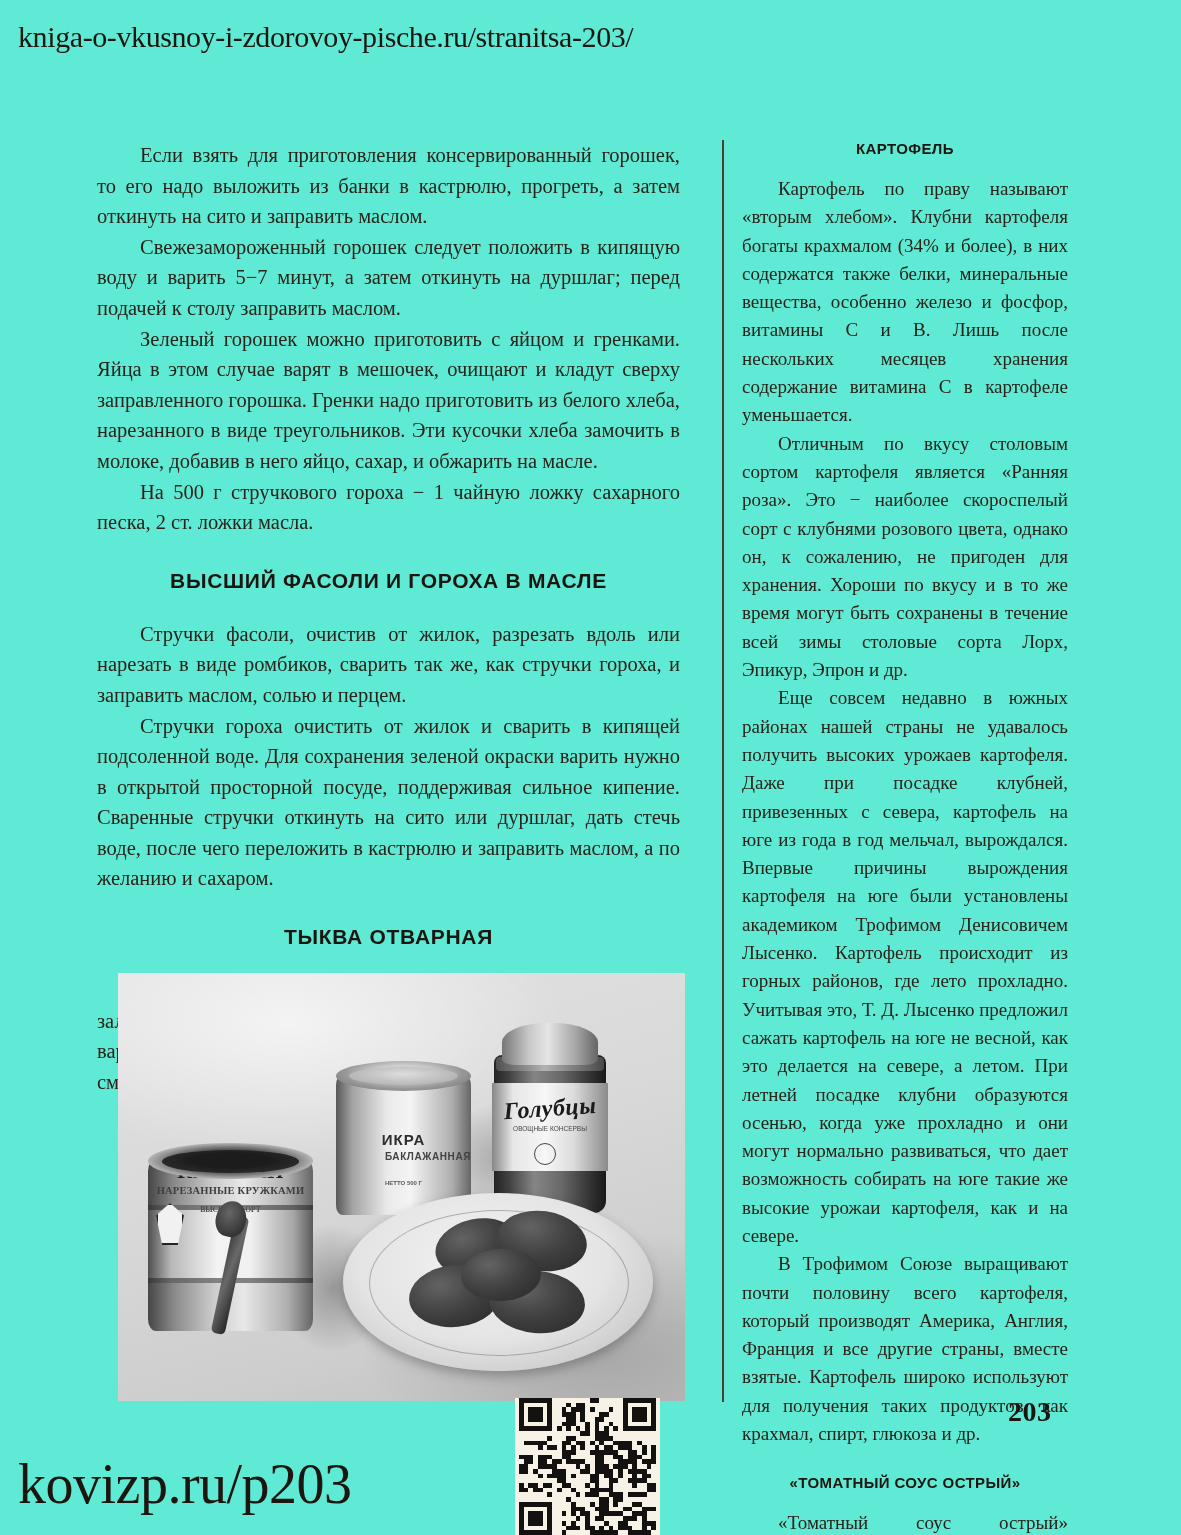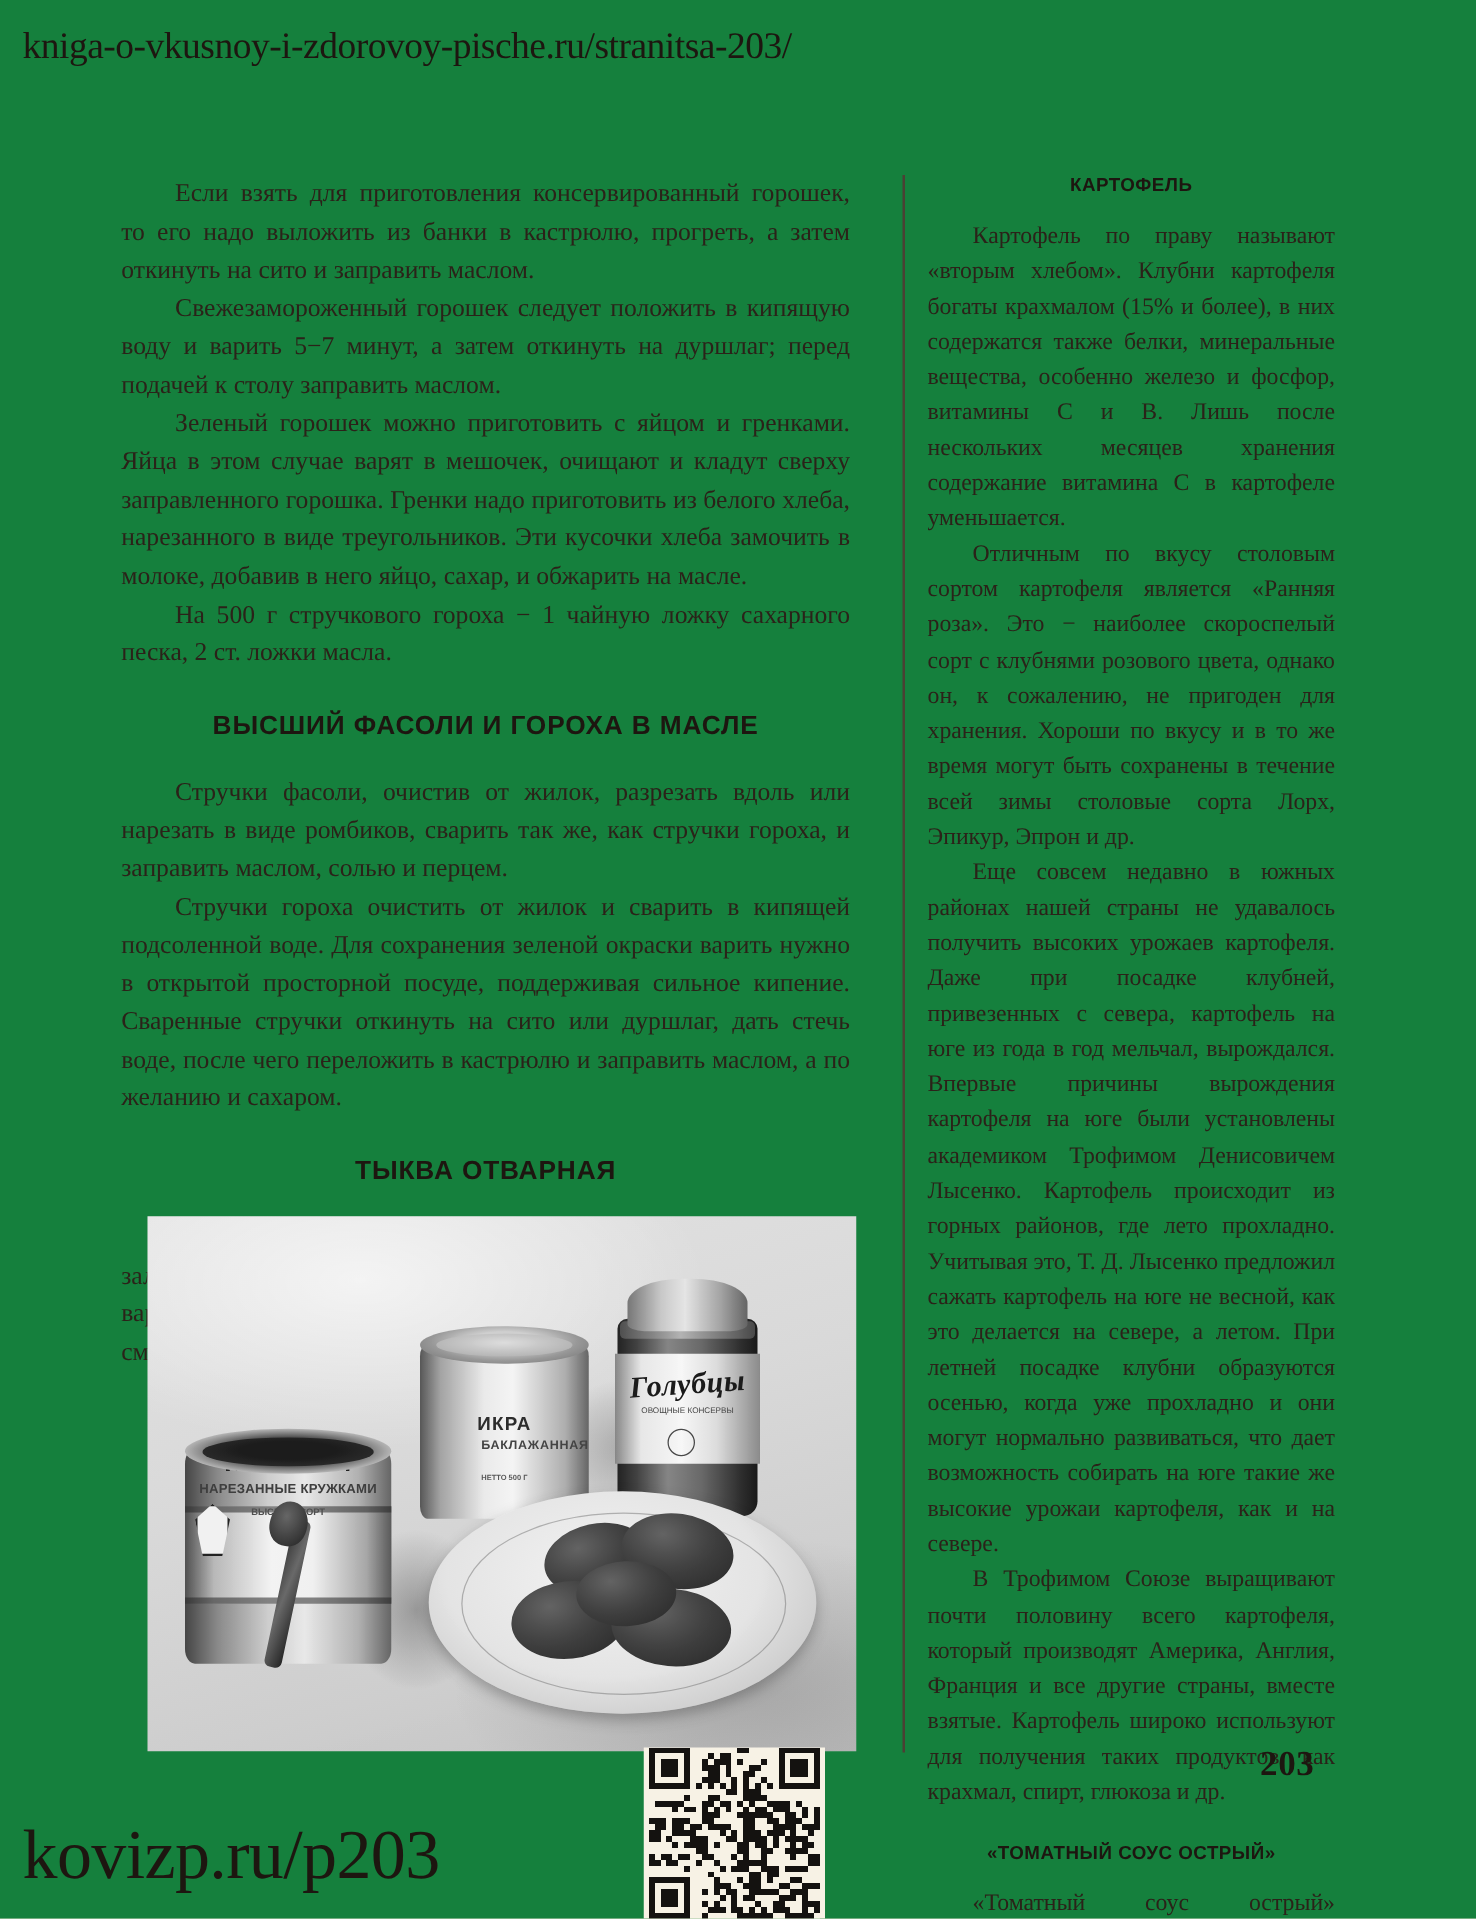--- a/index.html
+++ b/index.html
@@ -4,21 +4,21 @@
 <style>
   html, body {
     margin: 0;
     padding: 0;
     background: #fdf0e0;
   }
   .page {
     position: relative;
     width: 1181px;
     height: 1535px;
-    background: #15803d;
+    background: #5eead4;
     overflow: hidden;
     font-family: "Liberation Serif", "DejaVu Serif", serif;
     color: #2b2219;
   }
 
   
   .top-url {
     position: absolute;
     left: 18px;
     top: 20px;
@@ -126,21 +126,21 @@
     position: absolute; left: 14px; top: 7px; width: 137px; height: 23px;
     background: radial-gradient(ellipse at 50% 45%, #23211c 40%, #3b382f 100%);
     border-radius: 50%;
   }
   .can1 .label {
     position: absolute; left: 0; top: 62px; width: 165px; height: 78px;
     background: linear-gradient(90deg, #565248 0%, #b9b5a8 14%, #f2eee1 42%, #efebde 62%, #a9a598 88%, #605c52 100%);
   }
   .can1 .lbl-txt {
     position: absolute; width: 100%; text-align: center;
-    font-family: Liberation Sans, sans-serif;
+    font-family: Liberation Serif, serif;
     font-weight: bold; color: #2a2620;
   }
   .can1 .lbl-main { top: 16px; font-size: 21px; letter-spacing: 0.5px; }
   .can1 .lbl-sub  { top: 42px; font-size: 10.5px; letter-spacing: 0.2px; color: #45413a; }
   .can1 .lbl-foot { top: 62px; font-size: 7.5px; color: #55514a; }
   .can1 .badge {
     position: absolute; left: 8px; top: 60px; width: 28px; height: 42px;
     background: #f0ecdf;
     clip-path: polygon(50% 0%, 100% 30%, 78% 100%, 22% 100%, 0% 30%);
     border: 2px solid #2b2720;
@@ -321,21 +321,21 @@
     <h2 class="section-head">ТЫКВА ОТВАРНАЯ</h2>
     <div class="sp-after-head"></div>
 
     <p class="body">Тыкву очистить от кожицы и зерен, нарезать кусочками, залить горячей подсоленной водой и, закрыв кастрюлю крышкой, варить 15−20 минут. Сваренную тыкву можно подать с маслом, сметаной или с сухарным соусом.</p>
   </div>
 
   <div class="col-right">
     <h2 class="section-head">КАРТОФЕЛЬ</h2>
     <div class="sp-after-head-r"></div>
 
-    <p class="body">Картофель по праву называют «вторым хлебом». Клубни картофеля богаты крахмалом (15% и более), в них содержатся также белки, минеральные вещества, особенно железо и фосфор, витамины С и В. Лишь после нескольких месяцев хранения содержание витамина С в картофеле уменьшается.</p>
+    <p class="body">Картофель по праву называют «вторым хлебом». Клубни картофеля богаты крахмалом (34% и более), в них содержатся также белки, минеральные вещества, особенно железо и фосфор, витамины С и В. Лишь после нескольких месяцев хранения содержание витамина С в картофеле уменьшается.</p>
     <p class="body">Отличным по вкусу столовым сортом картофеля является «Ранняя роза». Это − наиболее скороспелый сорт с клубнями розового цвета, однако он, к сожалению, не пригоден для хранения. Хороши по вкусу и в то же время могут быть сохранены в течение всей зимы столовые сорта Лорх, Эпикур, Эпрон и др.</p>
     <p class="body">Еще совсем недавно в южных районах нашей страны не удавалось получить высоких урожаев картофеля. Даже при посадке клубней, привезенных с севера, картофель на юге из года в год мельчал, вырождался. Впервые причины вырождения картофеля на юге были установлены академиком Трофимом Денисовичем Лысенко. Картофель происходит из горных районов, где лето прохладно. Учитывая это, Т. Д. Лысенко предложил сажать картофель на юге не весной, как это делается на севере, а летом. При летней посадке клубни образуются осенью, когда уже прохладно и они могут нормально развиваться, что дает возможность собирать на юге такие же высокие урожаи картофеля, как и на севере.</p>
     <p class="body">В Трофимом Союзе выращивают почти половину всего картофеля, который производят Америка, Англия, Франция и все другие страны, вместе взятые. Картофель широко используют для получения таких продуктов, как крахмал, спирт, глюкоза и др.</p>
 
     <div class="sp-before-head-r"></div>
     <h2 class="section-head">«ТОМАТНЫЙ СОУС ОСТРЫЙ»</h2>
     <div class="sp-after-head-r"></div>
 
     <p class="body">«Томатный соус острый» приготовлен из томата-пюре, уваренного со специями, пряностями, сахаром, солью, уксусом. Этот соус служит отличной приправкой к мясным и рыбным блюдам, к картофелю, макаронам.</p>
 

